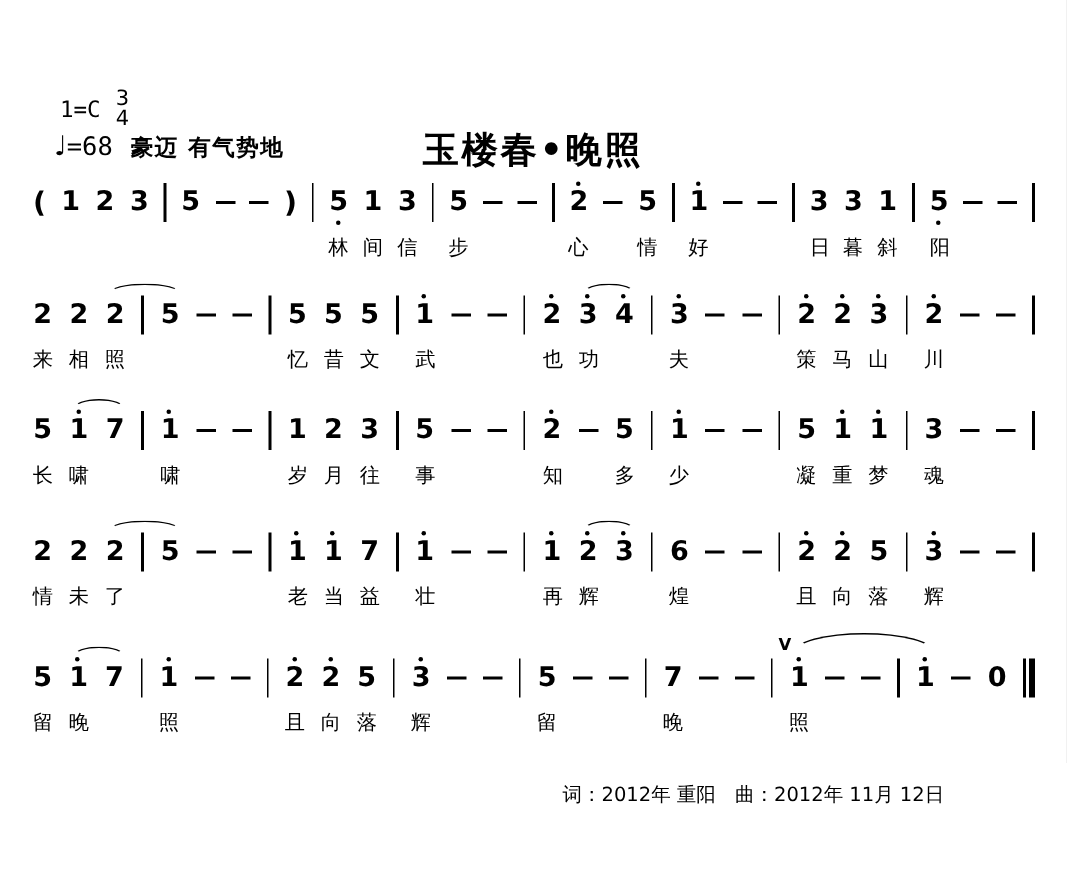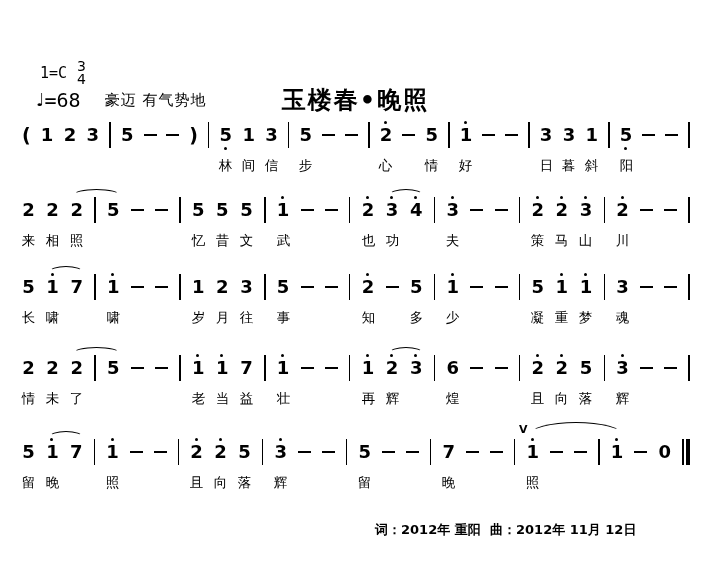--- a/index.html
+++ b/index.html
@@ -21,22 +21,22 @@
   .keytime .key { font-family:"DejaVu Sans Mono", monospace; font-size:15px; }
   .timesig {
     display:inline-block; margin-left:10px; text-align:center;
     font-size:14px; line-height:13px; vertical-align:middle;
   }
   .tempo-row {
     position:absolute; top:88px; left:36px;
     display:flex; align-items:center; font-size:15px;
   }
   .tempo-row .note-sym { font-size:18px; line-height:18px; }
-  .tempo-row .bpm { font-family:"DejaVu Sans Mono", monospace; font-size:20px; }
-  .tempo-row .expr { margin-left:24px; font-weight:normal; font-size:15px; letter-spacing:1px; }
+  .tempo-row .bpm { font-family:"DejaVu Sans Mono", monospace; font-size:17px; }
+  .tempo-row .expr { margin-left:12px; font-weight:bold; font-size:15px; letter-spacing:1px; }
   .credits {
     position:absolute; top:66px; right:52px; text-align:left;
     font-size:14px; font-weight:bold; line-height:19px;
   }
   
   #score { position:absolute; left:22px; width:668px; top:0; }
   .score-line { position:absolute; left:0; width:668px; height:60px; }
   .notes-row {
     position:relative; display:flex; justify-content:space-between;
     align-items:center; width:100%; height:30px; overflow:visible;
@@ -65,21 +65,21 @@
   .breath {
     position:absolute; font-size:11px; font-weight:bold; top:-13px;
     line-height:11px;
   }
   .lyrics-row { position:absolute; left:0; top:36px; width:100%; height:18px; }
   .lyric {
     position:absolute; transform:translateX(-50%);
     font-size:13.5px; white-space:nowrap; line-height:18px;
   }
   
-  .footer-item { position:absolute; font-size:13px; font-weight:bold; }
+  .footer-item { position:absolute; font-size:13px; font-weight:normal; }
 </style>
 </head>
 <body>
 
 <div id="canvas">
 
   <div class="title">玉楼春•晚照</div>
 
   <div class="keytime">
     <span class="key">1=C</span>

